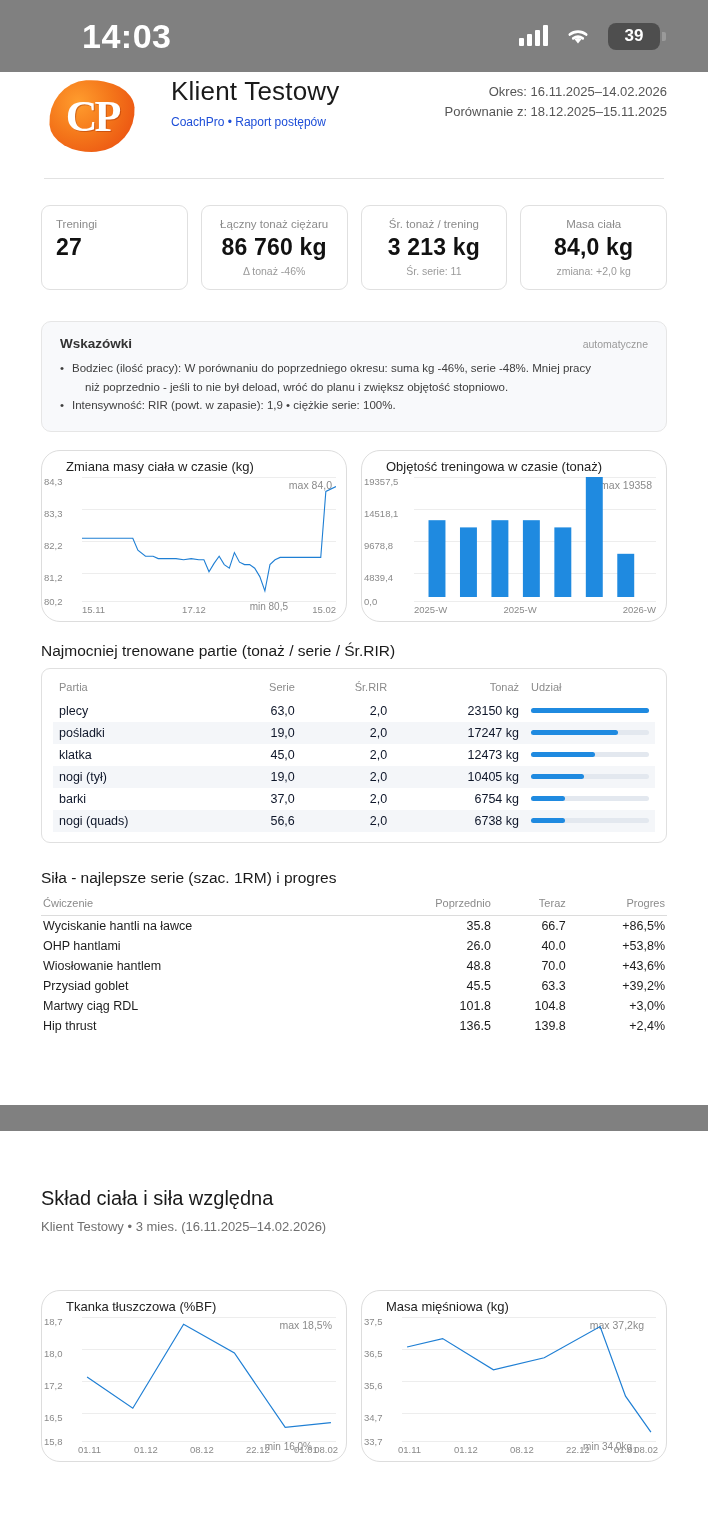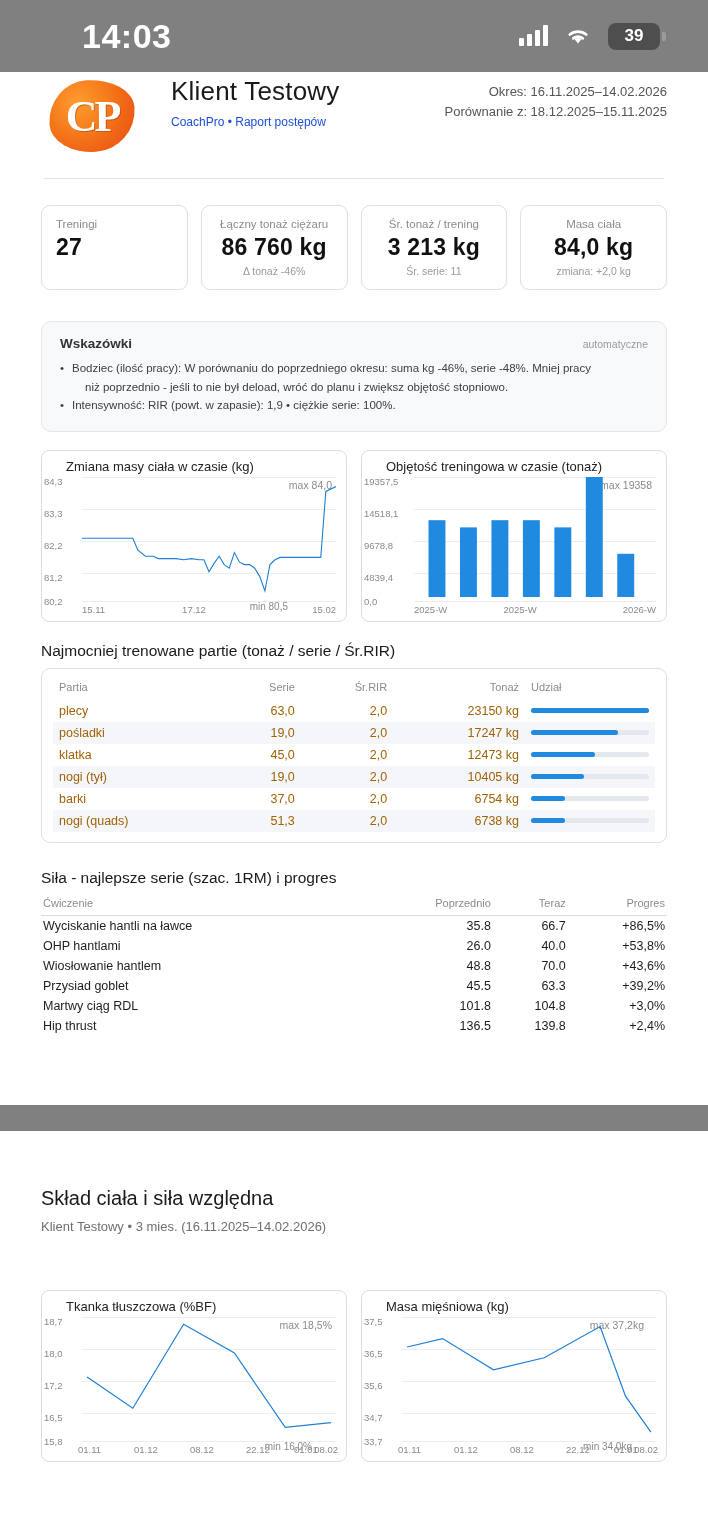--- a/index.html
+++ b/index.html
@@ -104,21 +104,21 @@
   .tips-title { font-size: 13.5px; font-weight: 600; color: #333333; }
   .tips-auto { position: absolute; right: 18px; top: 16px; font-size: 10.5px; color: #9a9a9a; }
   .tips ul { list-style: none; margin-top: 8px; }
   .tips li { font-size: 11.5px; color: #3d3d3d; line-height: 1.62; padding-left: 12px; position: relative; }
   .tips li::before { content: "•"; position: absolute; left: 0; color: #3d3d3d; }
   .tips li .ind { display: block; padding-left: 13px; }
 
   
   .charts-row { display: flex; gap: 14px; margin-top: 18px; }
   .chart-card {
-    flex: 1 1 0; border: 1px solid #dddddd; border-radius: 8px;
+    flex: 1 1 0; border: 1px solid #dddddd; border-radius: 19px;
     background: #ffffff; padding: 10px 10px 6px; position: relative;
     height: 172px;
   }
   .chart-title { font-size: 13px; color: #222222; position: absolute; left: 24px; top: 8px; }
   .chart-max { position: absolute; right: 14px; top: 28px; font-size: 10.5px; color: #8a8a8a; }
   .chart-min { position: absolute; right: 58px; bottom: 9px; font-size: 10px; color: #8a8a8a; }
   .plot { position: absolute; left: 40px; right: 10px; top: 26px; bottom: 24px; }
   .ylab { position: absolute; left: 2px; font-size: 9.5px; color: #8a8a8a; transform: translateY(-50%); }
   .xlab { position: absolute; bottom: 6px; font-size: 9.5px; color: #8a8a8a; }
   .gridline { position: absolute; left: 0; right: 0; height: 1px; background: #ededed; }
@@ -127,21 +127,21 @@
   .sec-title { font-size: 15.5px; color: #1a1a1a; margin-top: 20px; }
 
   
   .muscle-box { margin-top: 8px; border: 1px solid #e0e0e0; border-radius: 9px; padding: 9px 11px 10px; }
   table { width: 100%; border-collapse: collapse; }
   .muscle-box th {
     font-size: 11px; color: #8b8b8b; font-weight: 400; text-align: right;
     padding: 3px 6px 7px;
   }
   .muscle-box th.l { text-align: left; }
-  .muscle-box td { font-size: 12.5px; color: #a16207; padding: 4px 6px; text-align: right; }
+  .muscle-box td { font-size: 12.5px; color: #0f172a; padding: 4px 6px; text-align: right; }
   .muscle-box td.l { text-align: left; }
   .muscle-box tr.alt { background: #f4f6f9; }
   .bar-cell { width: 128px; }
   .bar-track { width: 118px; height: 5px; background: #e3e8ef; border-radius: 3px; position: relative; }
   .bar-fill { position: absolute; left: 0; top: 0; height: 5px; border-radius: 3px; background: #1f8ae0; }
 
   
   .strength-table { margin-top: 8px; }
   .strength-table th {
     font-size: 11px; color: #8b8b8b; font-weight: 400; text-align: right;
@@ -357,21 +357,21 @@
             <td>2,0</td>
             <td>6754 kg</td>
             <td class="bar-cell">
                 <div class="bar-track">
                   <div class="bar-fill" style="width:29%"></div>
                 </div>
               </td>
           </tr>
           <tr class="alt">
             <td class="l">nogi (quads)</td>
-            <td>51,3</td>
+            <td>56,6</td>
             <td>2,0</td>
             <td>6738 kg</td>
             <td class="bar-cell">
                 <div class="bar-track">
                   <div class="bar-fill" style="width:29%"></div>
                 </div>
               </td>
           </tr>
         </tbody>
       </table>

